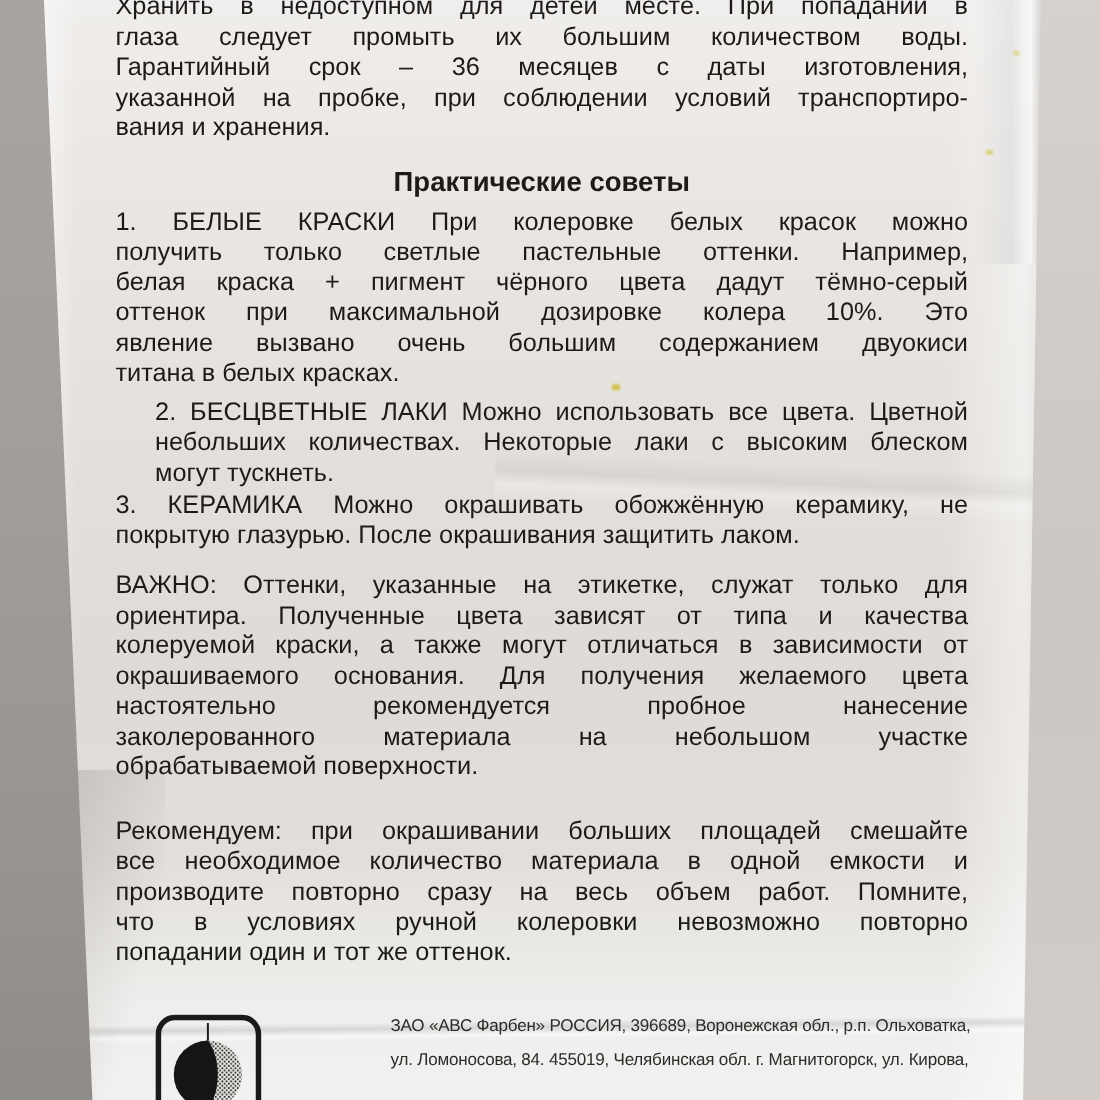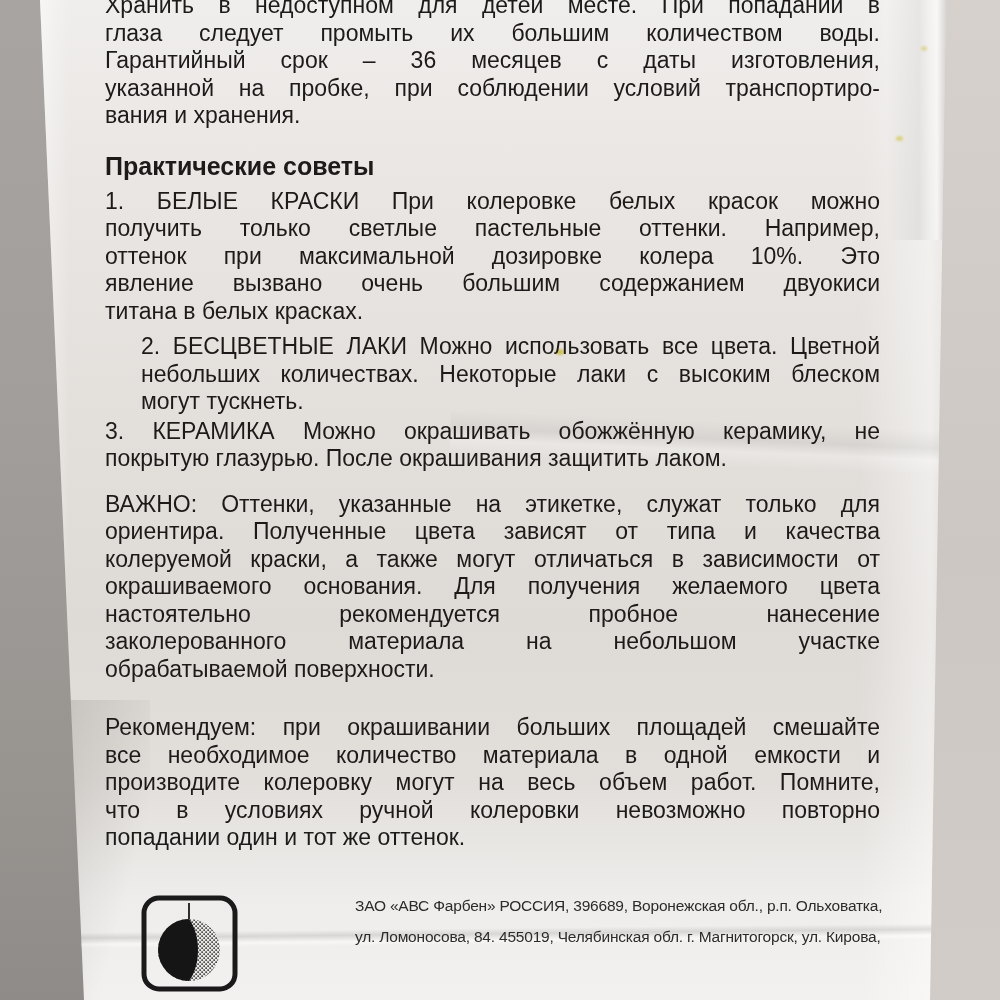--- a/index.html
+++ b/index.html
@@ -61,21 +61,21 @@
     color: #1d1b19;
     font-size: 23px;
   }
   .tline { height: 27.5px; line-height: 27.5px; }
   .tline.just { text-align: justify; text-align-last: justify; }
   .tline.last { text-align: left; }
 
   .storage { margin-top: -8px; }
   .heading {
     margin-top: 22px; height: 28px; line-height: 28px;
-    font-size: 25px; font-weight: bold; 
+    font-size: 25px; font-weight: bold; text-align: center;
   }
   .tip-1 { margin-top: 8px; }
   .tip-2 { margin-top: 8px; margin-left: 36px; }
   .tip-3 { margin-top: 2px; }
   .important { margin-top: 18px; }
   .recommend { margin-top: 31px; }
 
   .footer { position: relative; margin-top: 38px; height: 60px; }
   .footer-logo { position: absolute; left: 36px; top: 5px; }
   .footer-address {
@@ -108,20 +108,21 @@
           <div class="tline just">Гарантийный срок – 36 месяцев с даты изготовления,</div>
           <div class="tline just">указанной на пробке, при соблюдении условий транспортиро-</div>
           <div class="tline last">вания и хранения.</div>
         </div>
 
       <div class="heading">Практические советы</div>
 
       <div class="tip-1">
           <div class="tline just">1. БЕЛЫЕ КРАСКИ При колеровке белых красок можно</div>
           <div class="tline just">получить только светлые пастельные оттенки. Например,</div>
+          <div class="tline just">белая краска + пигмент чёрного цвета дадут тёмно-серый</div>
           <div class="tline just">оттенок при максимальной дозировке колера 10%. Это</div>
           <div class="tline just">явление вызвано очень большим содержанием двуокиси</div>
           <div class="tline last">титана в белых красках.</div>
         </div>
 
       <div class="tip-2">
           <div class="tline just">2. БЕСЦВЕТНЫЕ ЛАКИ Можно использовать все цвета. Цветной</div>
           <div class="tline just">небольших количествах. Некоторые лаки с высоким блеском</div>
           <div class="tline last">могут тускнеть.</div>
         </div>
@@ -137,21 +138,21 @@
           <div class="tline just">колеруемой краски, а также могут отличаться в зависимости от</div>
           <div class="tline just">окрашиваемого основания. Для получения желаемого цвета</div>
           <div class="tline just">настоятельно рекомендуется пробное нанесение</div>
           <div class="tline just">заколерованного материала на небольшом участке</div>
           <div class="tline last">обрабатываемой поверхности.</div>
         </div>
 
       <div class="recommend">
           <div class="tline just">Рекомендуем: при окрашивании больших площадей  смешайте</div>
           <div class="tline just">все необходимое количество материала в одной емкости и</div>
-          <div class="tline just">производите колеровку могут на весь объем работ. Помните,</div>
+          <div class="tline just">производите повторно сразу на весь объем работ. Помните,</div>
           <div class="tline just">что в условиях ручной колеровки невозможно повторно</div>
           <div class="tline last">попадании один и тот же оттенок.</div>
         </div>
 
       <div class="footer">
         <div class="footer-logo">
           <svg width="97" height="97" viewBox="0 0 97 97" aria-hidden="true">
             <defs>
               <pattern id="hatch" width="4" height="4" patternUnits="userSpaceOnUse">
                 <rect width="4" height="4" fill="#e9e7e4"></rect>

